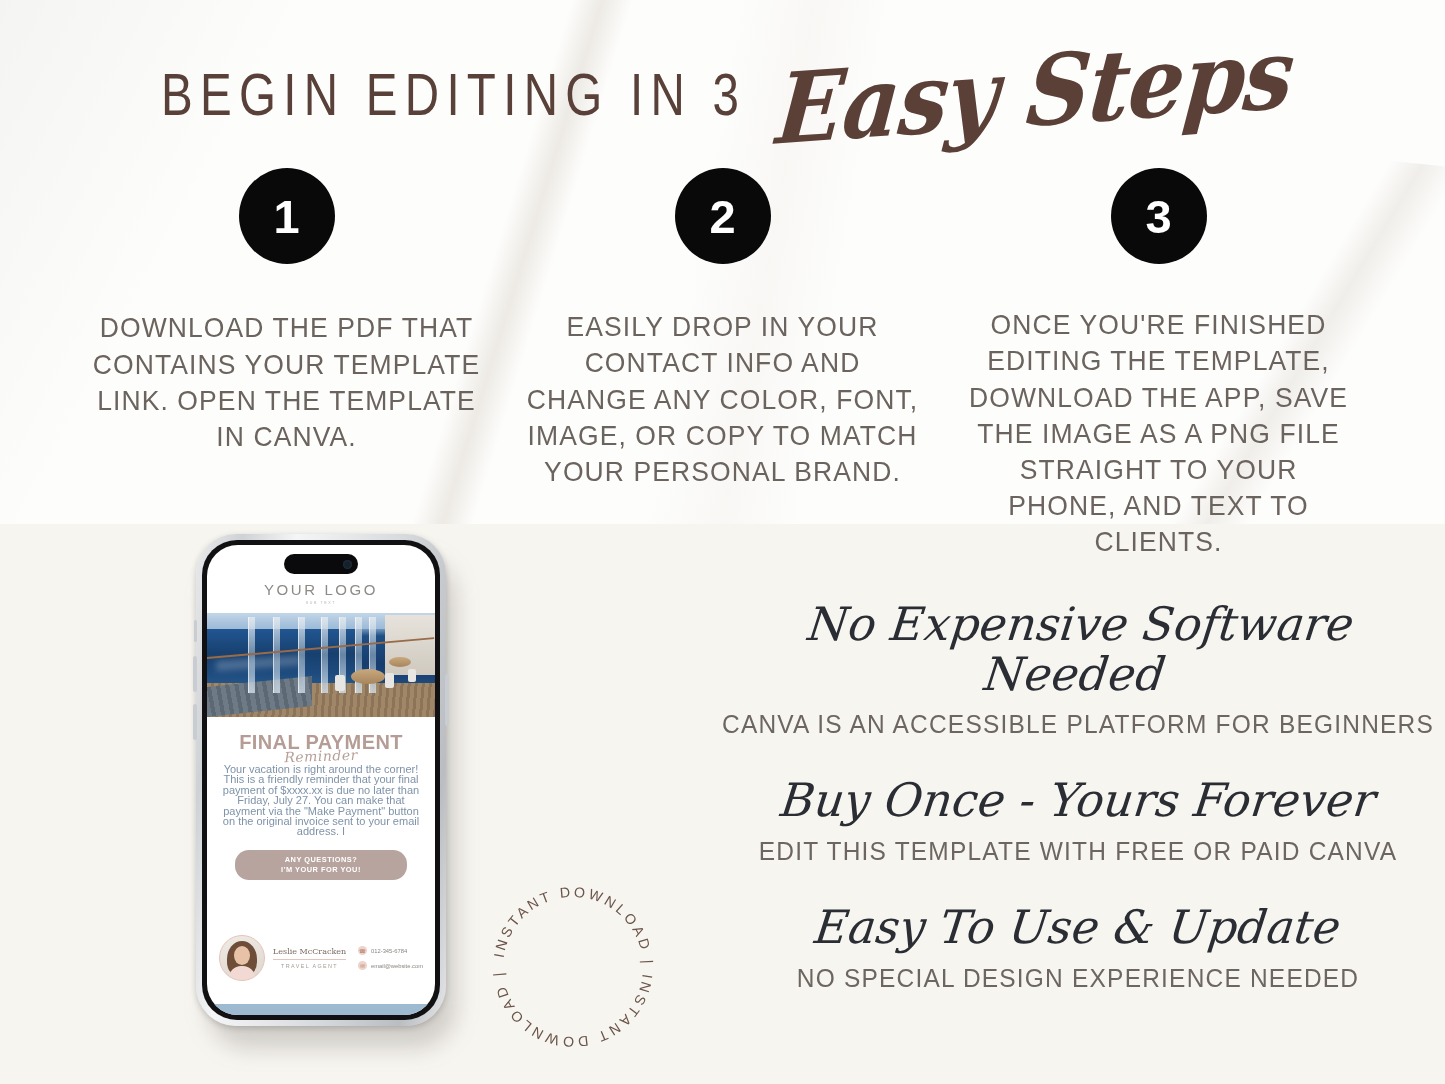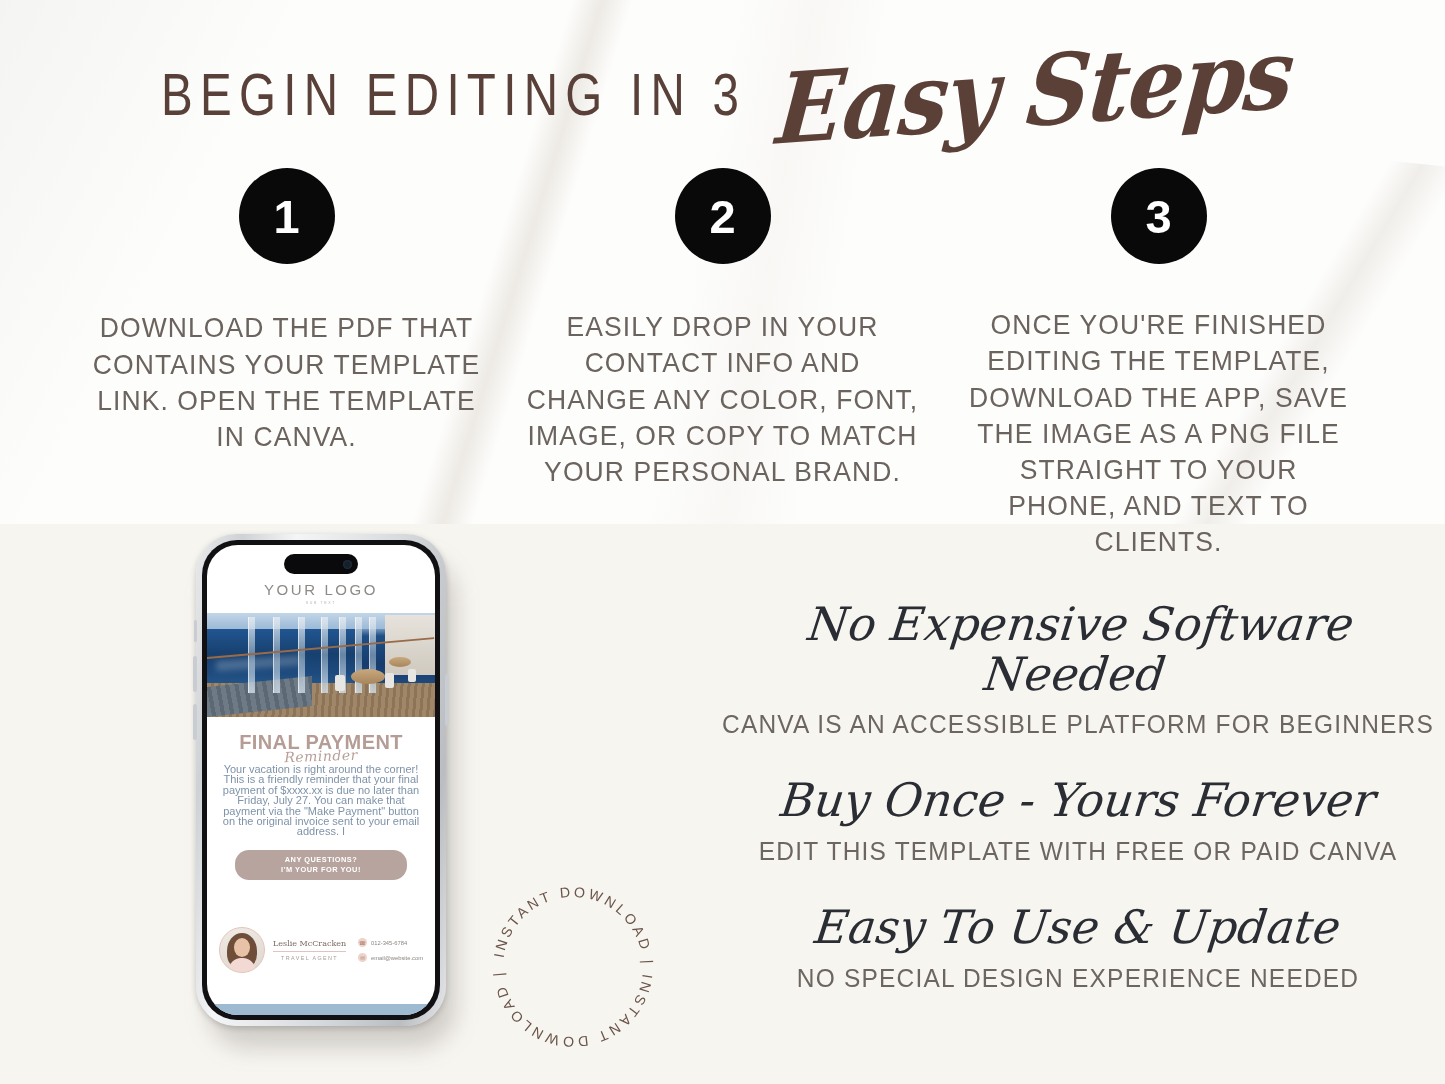--- a/index.html
+++ b/index.html
@@ -167,21 +167,21 @@
     margin:0 13px 0 13px;text-align:center;
     font-size:11px;line-height:10.4px;color:#7e93a8;
   }
   .scr-cta{
     margin:13px auto 0 auto;width:172px;height:30px;border-radius:14px;
     background:#b8a49e;color:#ffffff;display:flex;flex-direction:column;
     align-items:center;justify-content:center;
     font-size:7.4px;font-weight:700;letter-spacing:0.5px;line-height:10px;
   }
   .scr-foot{
-    margin-top:auto;padding:0 12px 16px 12px;height:76px;
+    margin-top:auto;padding:0 12px 8px 12px;height:76px;
     display:flex;align-items:center;gap:8px;
   }
   .scr-avatar{
     width:44px;height:44px;border-radius:50%;flex:0 0 44px;
     border:1px solid #e3c4b8;overflow:hidden;position:relative;
     background:linear-gradient(160deg,#f0ebe6,#ded6ce);
   }
   .scr-avatar .hair{position:absolute;left:7px;top:5px;width:30px;height:36px;
     border-radius:50% 50% 42% 42%;background:#6e4e39;}
   .scr-avatar .face{position:absolute;left:14px;top:10px;width:16px;height:19px;

